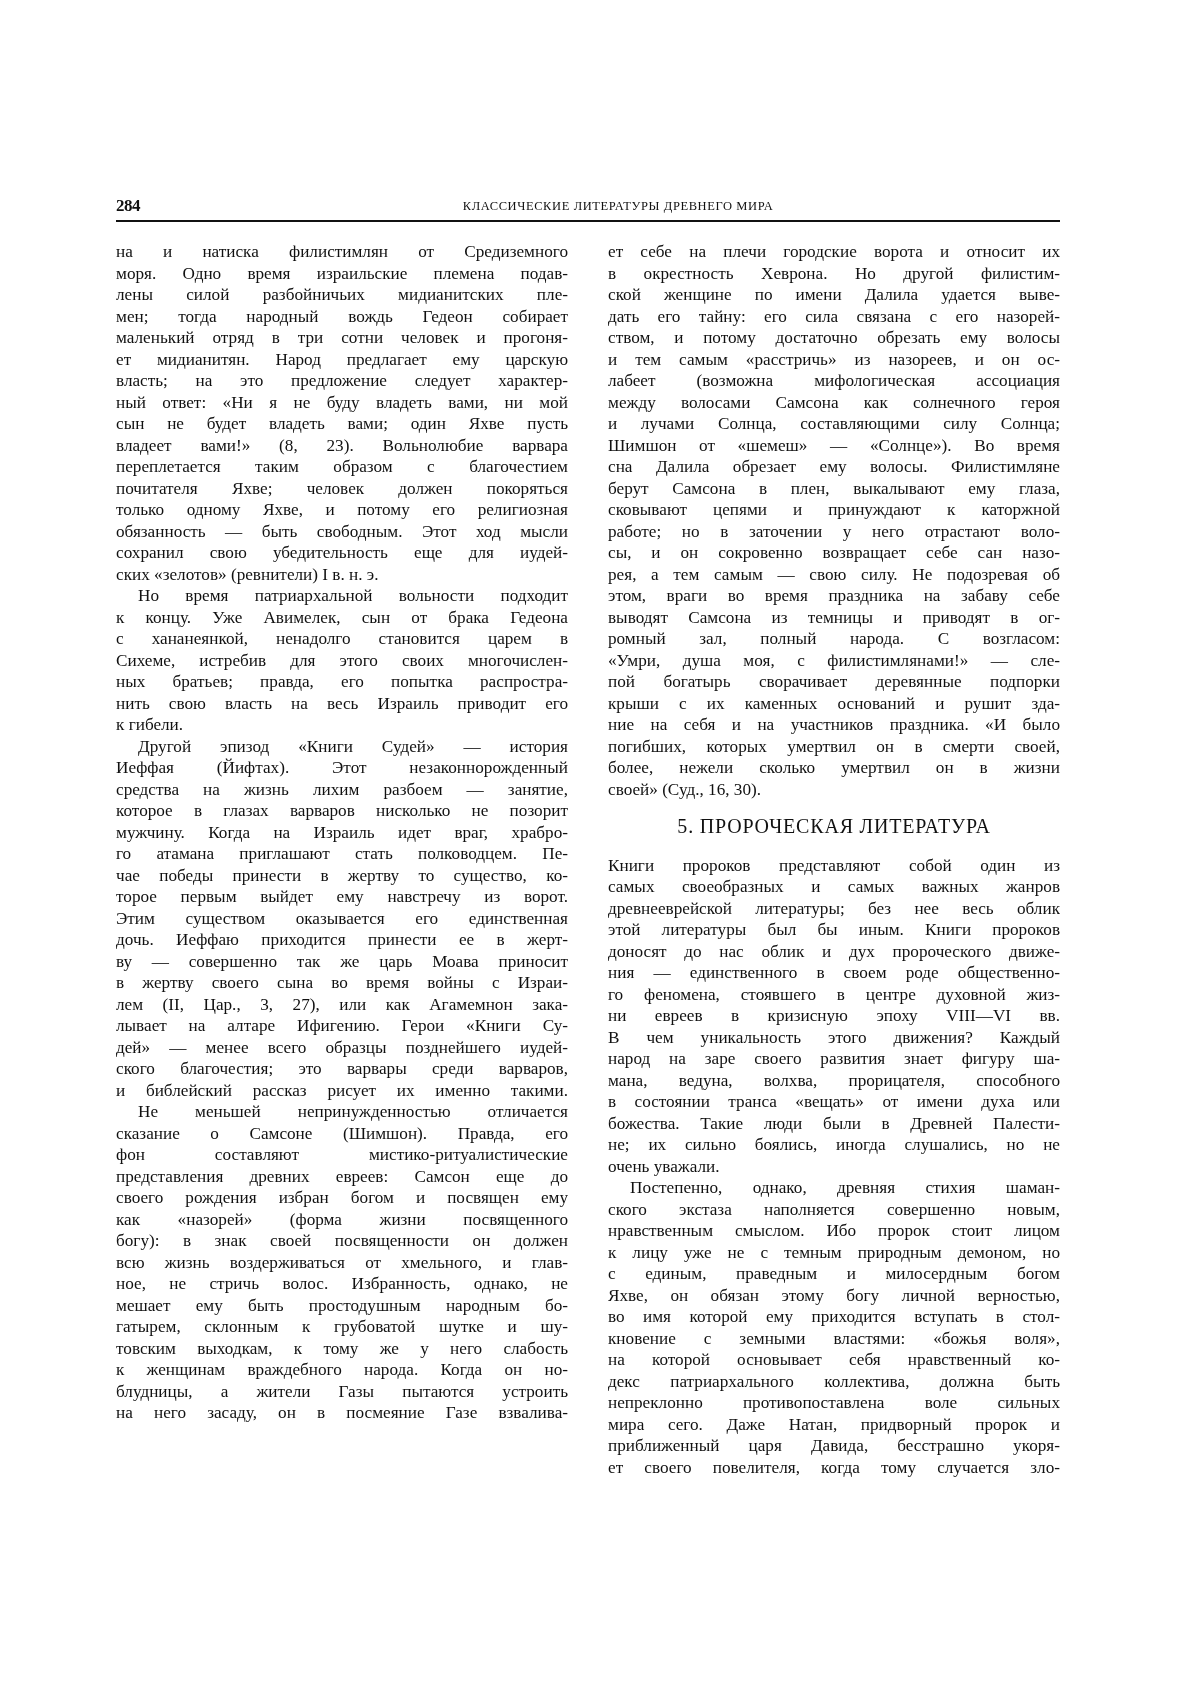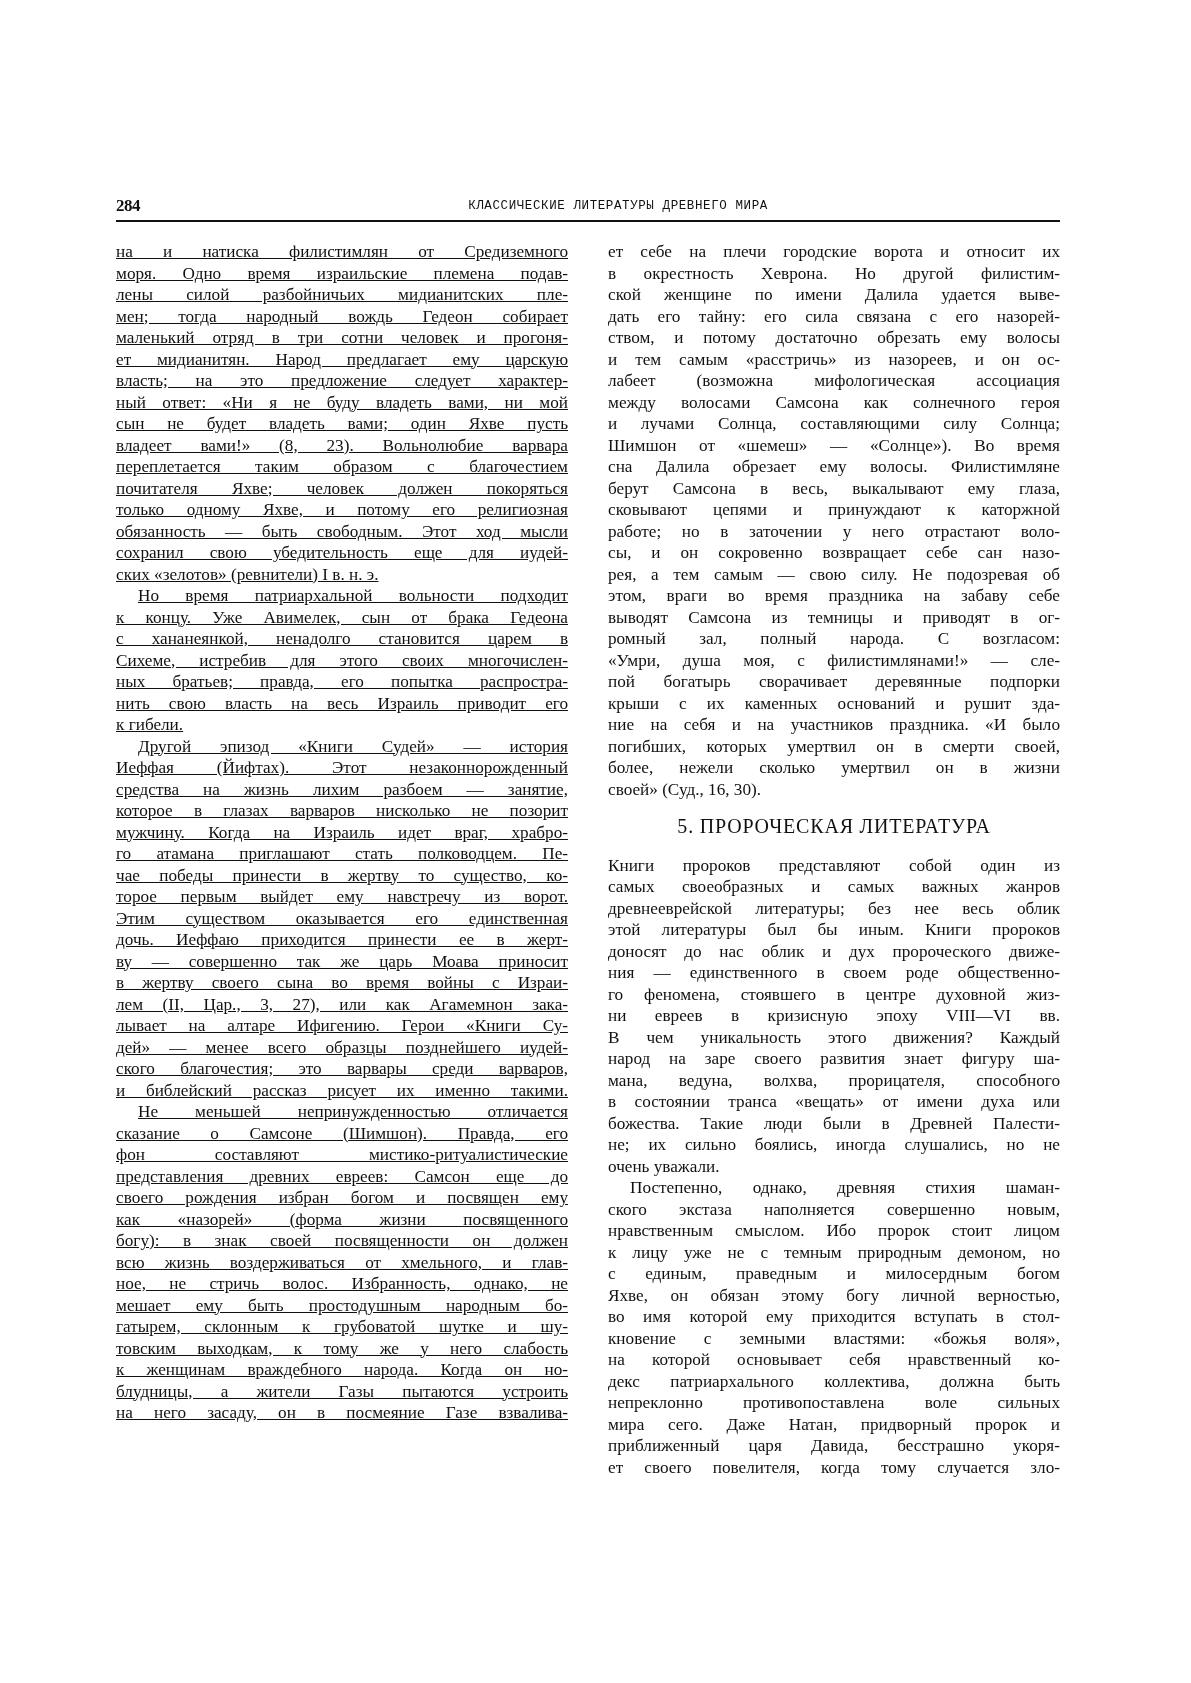--- a/index.html
+++ b/index.html
@@ -33,21 +33,21 @@
       font-weight: bold;
       font-size: 17px;
       letter-spacing: -0.5px;
     }
     .running-title {
       position: absolute;
       left: 0;
       right: 0;
       top: 3px;
       text-align: center;
-      font-family: Liberation Mono, monospace;
+      font-family: Liberation Serif, serif;
       font-size: 12.5px;
       letter-spacing: 0.6px;
       padding-left: 60px;
     }
     .head-rule {
       position: absolute;
       left: 0;
       right: 0;
       top: 24px;
       height: 2px;
@@ -57,21 +57,21 @@
       position: absolute;
       top: 45px;
       left: 0;
       width: 944px;
     }
     .col {
       position: absolute;
       top: 0;
       width: 452px;
     }
-    .col-left { left: 0; text-decoration: underline; }
+    .col-left { left: 0; }
     .col-right { left: 492px; }
     .line {
       display: block;
       height: 21.5px;
       line-height: 21.5px;
       font-family: "Liberation Serif", serif;
       font-size: 17.2px;
       white-space: nowrap;
       text-align: justify;
       text-align-last: justify;
@@ -168,21 +168,21 @@
           <span class="line">в окрестность Хеврона. Но другой филистим-</span>
           <span class="line">ской женщине по имени Далила удается выве-</span>
           <span class="line">дать его тайну: его сила связана с его назорей-</span>
           <span class="line">ством, и потому достаточно обрезать ему волосы</span>
           <span class="line">и тем самым «расстричь» из назореев, и он ос-</span>
           <span class="line">лабеет (возможна мифологическая ассоциация</span>
           <span class="line">между волосами Самсона как солнечного героя</span>
           <span class="line">и лучами Солнца, составляющими силу Солнца;</span>
           <span class="line">Шимшон от «шемеш» — «Солнце»). Во время</span>
           <span class="line">сна Далила обрезает ему волосы. Филистимляне</span>
-          <span class="line">берут Самсона в весь, выкалывают ему глаза,</span>
+          <span class="line">берут Самсона в плен, выкалывают ему глаза,</span>
           <span class="line">сковывают цепями и принуждают к каторжной</span>
           <span class="line">работе; но в заточении у него отрастают воло-</span>
           <span class="line">сы, и он сокровенно возвращает себе сан назо-</span>
           <span class="line">рея, а тем самым — свою силу. Не подозревая об</span>
           <span class="line">этом, враги во время праздника на забаву себе</span>
           <span class="line">выводят Самсона из темницы и приводят в ог-</span>
           <span class="line">ромный зал, полный народа. С возгласом:</span>
           <span class="line">«Умри, душа моя, с филистимлянами!» — сле-</span>
           <span class="line">пой богатырь сворачивает деревянные подпорки</span>
           <span class="line">крыши с их каменных оснований и рушит зда-</span>

